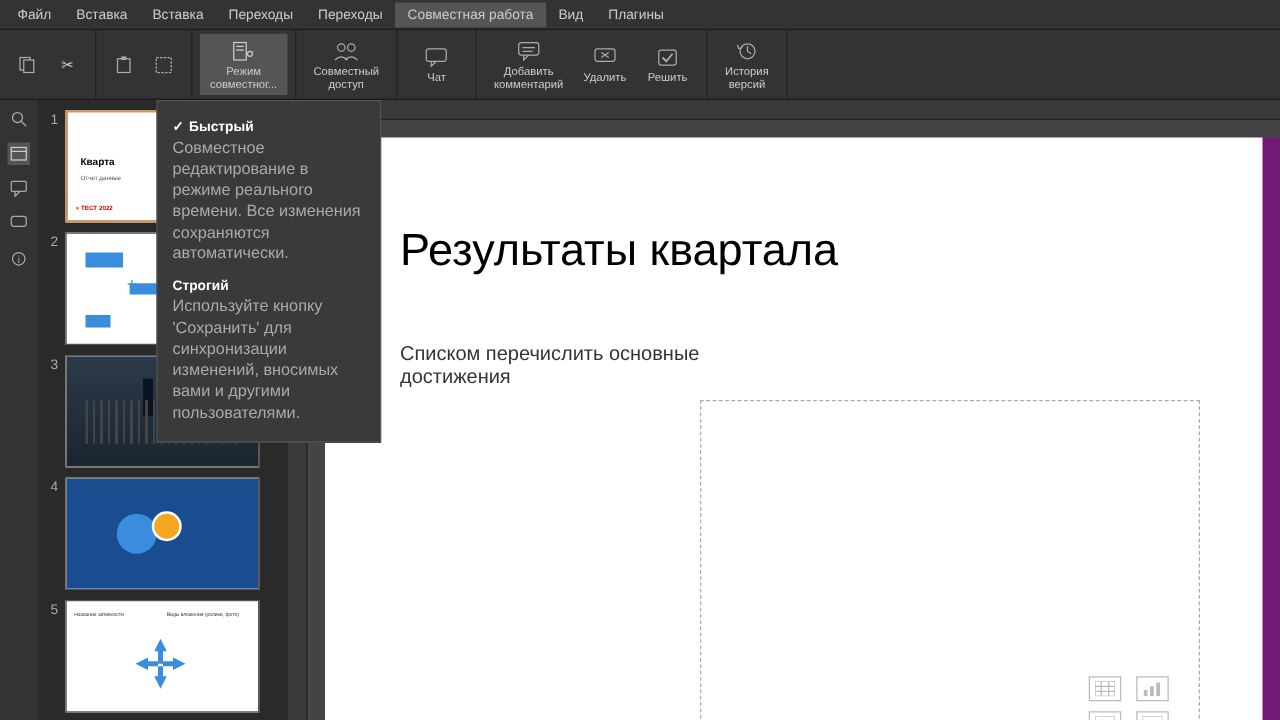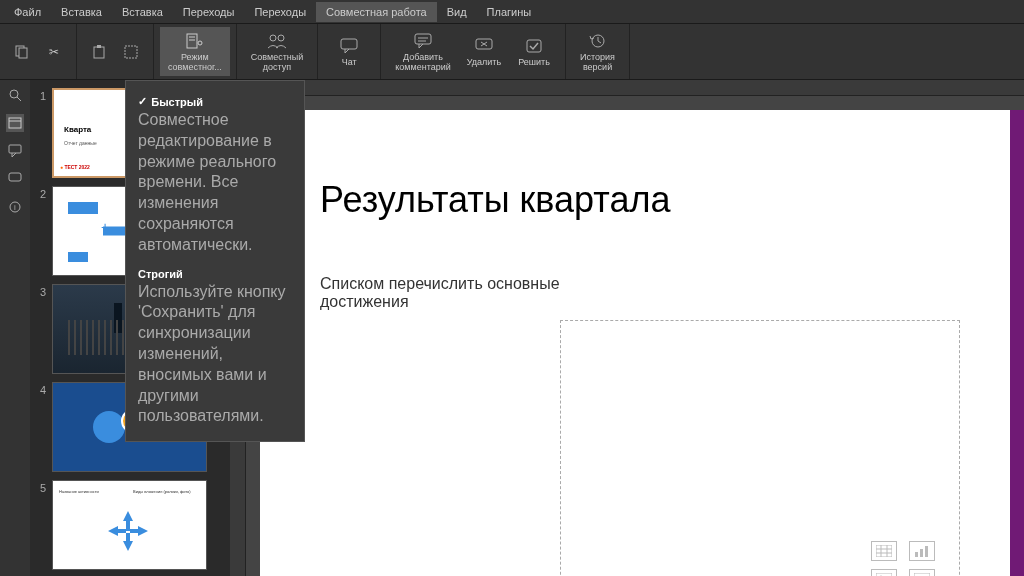--- a/index.html
+++ b/index.html
@@ -13,21 +13,21 @@
 .tool-group { display: flex; align-items: center; padding: 0 6px; border-right: 1px solid #222; }
 .tool-btn { display: flex; flex-direction: column; align-items: center; justify-content: center; padding: 4px 8px; color: #ccc; cursor: pointer; min-width: 50px; }
 .tool-btn.small { min-width: 20px; padding: 4px 6px; }
 .tool-btn.selected { background: #555; }
 .tool-label { font-size: 9px; text-align: center; line-height: 1.1; margin-top: 2px; }
 .tool-icon { width: 20px; height: 20px; display: flex; align-items: center; justify-content: center; }
 
 .dropdown-menu { position: absolute; top: 80px; left: 125px; width: 180px; background: #3a3a3a; border: 1px solid #555; z-index: 100; padding: 8px 0; }
 .dropdown-item { padding: 6px 12px; cursor: pointer; }
 .dropdown-item .dd-title { font-size: 11px; color: #fff; font-weight: bold; margin-bottom: 2px; display: flex; align-items: center; }
-.dropdown-item .dd-desc { font-size: 16px; color: #aaa; line-height: 1.3; }
+.dropdown-item .dd-desc { font-size: 13px; color: #aaa; line-height: 1.3; }
 .checkmark { margin-right: 4px; }
 
 .main-area { display: flex; height: calc(100% - 80px); }
 
 .left-rail { width: 30px; background: #333; display: flex; flex-direction: column; align-items: center; padding-top: 6px; gap: 10px; }
 .rail-icon { width: 18px; height: 18px; color: #aaa; cursor: pointer; display: flex; align-items: center; justify-content: center; }
 .rail-icon.active { background: #555; padding: 2px; }
 
 .slide-panel { width: 200px; background: #2a2a2a; overflow-y: auto; padding: 8px 4px; }
 .slide-thumb-row { display: flex; margin-bottom: 8px; }

